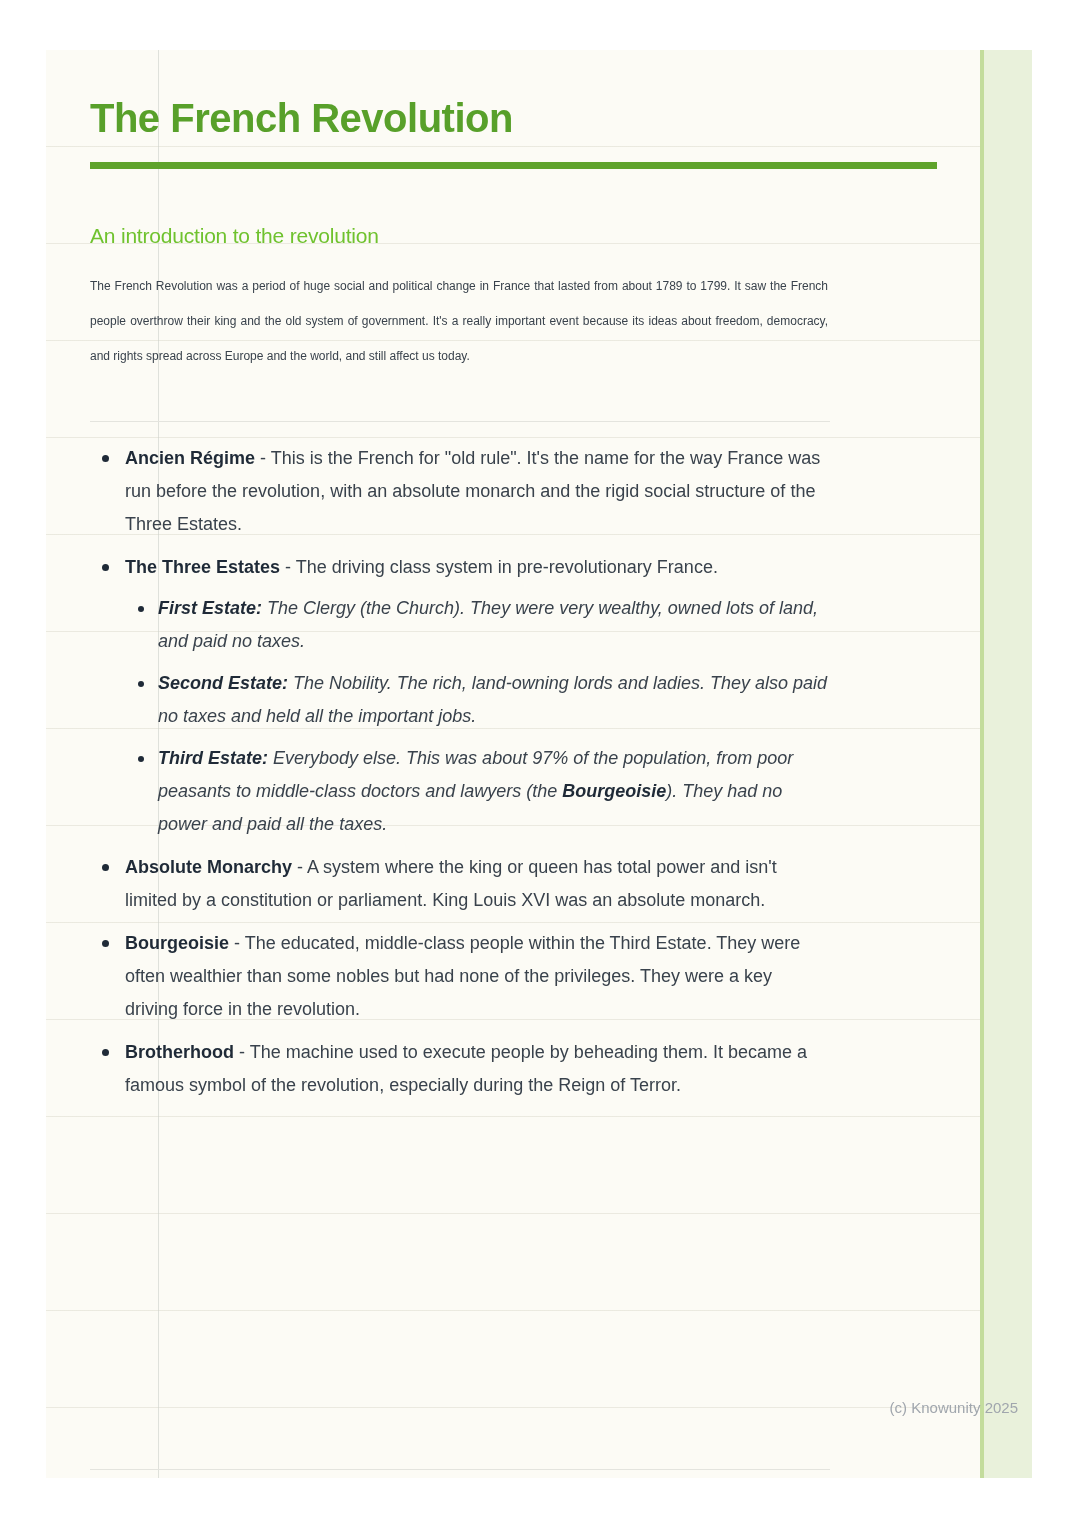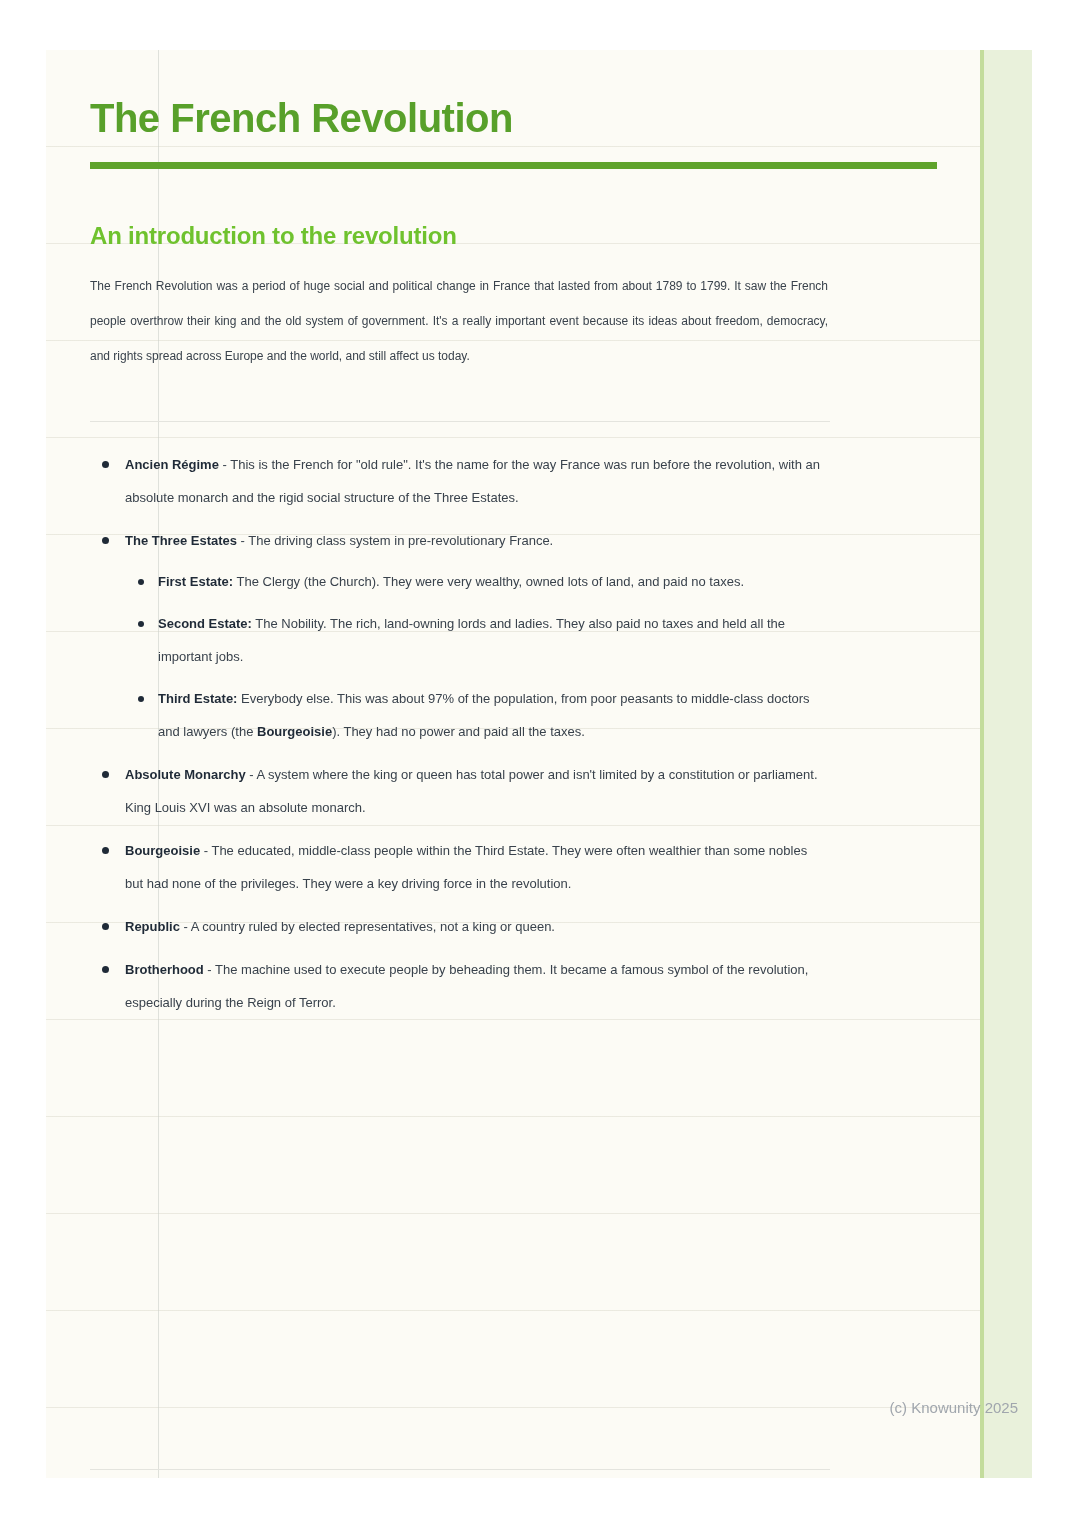--- a/index.html
+++ b/index.html
@@ -46,65 +46,66 @@
     font-weight: bold;
     letter-spacing: -0.5px;
     color: #58a02a;
   }
   .title-rule {
     margin-top: 20px;
     width: 847px; height: 7px;
     background: #5fa32b;
   }
   h2.section-heading {
-    font-size: 24px;
+    font-size: 21px;
     line-height: 30px;
-    font-weight: bold;
+    font-weight: normal;
     color: #6fc22e;
     letter-spacing: -0.2px;
   }
   h2.intro-heading { margin-top: 52px; }
   h2.keywords-heading { margin-top: 38px; }
   p.intro-paragraph {
     margin-top: 18px;
     width: 738px;
     font-size: 12px;
     line-height: 35px;
     text-align: justify;
     color: #39424c;
   }
   .divider {
     margin-top: 47px;
     width: 740px; height: 1px;
     background: #e4e4de;
   }
   ul.keyword-list {
-    margin-top: 26px;
+    margin-top: 20px;
     width: 738px;
     list-style: none;
-    font-size: 13px;
+    font-size: 18px;
     line-height: 33px;
     color: #39424c;
   }
   ul.keyword-list > li {
     position: relative;
     padding-left: 35px;
     margin-bottom: 10px;
   }
   ul.keyword-list > li::before {
     content: "";
     position: absolute;
     left: 12px; top: 13px;
     width: 7px; height: 7px;
     border-radius: 50%;
     background: #1f2a37;
   }
   ul.sub-list {
     list-style: none;
     margin: 8px 0 6px 0;
+    font-style: italic;
   }
   ul.sub-list > li {
     position: relative;
     padding-left: 33px;
     margin-bottom: 9px;
   }
   ul.sub-list > li::before {
     content: "";
     position: absolute;
     left: 13px; top: 14px;
@@ -166,23 +167,20 @@
       </li>
 
       <li>
         <strong class="term">Absolute Monarchy</strong><span> - </span><span>A system where the king or queen has total power and isn't limited by a constitution or parliament. King Louis XVI was an absolute monarch.</span>
       </li>
 
       <li>
         <strong class="term">Bourgeoisie</strong><span> - </span><span>The educated, middle-class people within the Third Estate. They were often wealthier than some nobles but had none of the privileges. They were a key driving force in the revolution.</span>
       </li>
 
-      <li>
-        <strong class="term">Republic</strong><span> - </span><span>A country ruled by elected representatives, not a king or queen.</span>
-      </li>
 
       <li>
         <strong class="term">Brotherhood</strong><span> - </span><span>The machine used to execute people by beheading them. It became a famous symbol of the revolution, especially during the Reign of Terror.</span>
       </li>
 
     </ul>
   </div>
 
   <div class="watermark">(c) Knowunity 2025</div>
   <div class="bottom-divider"></div>

